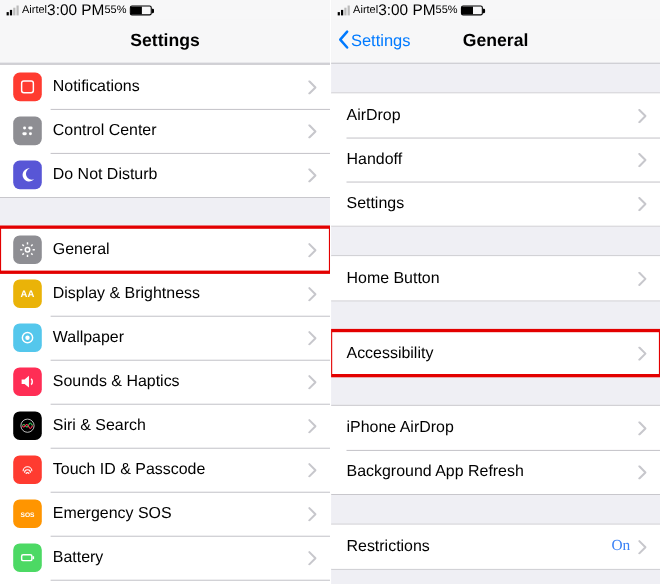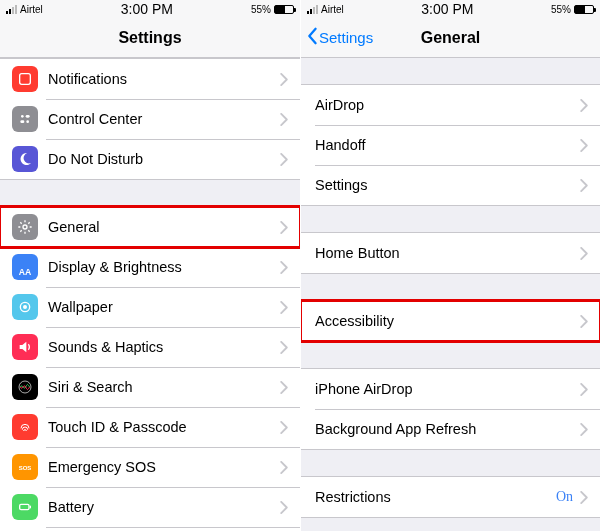--- a/index.html
+++ b/index.html
@@ -19,25 +19,23 @@
     overflow: hidden;
     position: relative;
   }
   .screen + .screen { border-left: 1px solid #fff; }
   
   .status-bar {
     height: 18px;
     background: #f7f7f8;
     display: flex;
     align-items: center;
-    justify-content: space-between;
     padding: 0 6px;
     font-size: 10px;
     color: #000;
-    gap: 40px;
   }
   .status-left, .status-right { display: flex; align-items: center; gap: 3px; }
   .status-center { font-weight: 400; font-size: 14px; }
   .sig-bars { display: flex; align-items: flex-end; gap: 1px; }
   .sig-bars span { width: 2px; background: #000; display: block; }
   .sig-bars span:nth-child(1){height:3px;}
   .sig-bars span:nth-child(2){height:5px;}
   .sig-bars span:nth-child(3){height:7px; background:#bbb;}
   .sig-bars span:nth-child(4){height:9px; background:#bbb;}
   .battery {
@@ -193,21 +191,21 @@
             </svg>
           </div>
           <div class="label">General</div>
           <div class="chev">
             <svg viewBox="0 0 8 14">
               <path d="M1 1 L7 7 L1 13" stroke="#c7c7cc" stroke-width="2" fill="none" stroke-linecap="round" stroke-linejoin="round"></path>
             </svg>
           </div>
         </div>
         <div class="row">
-          <div class="icon" style="background: #3b82f6; align-items: flex-end;">
+          <div class="icon" style="background: #eab308;">
             <svg viewBox="0 0 24 24">
               <text x="12" y="17" font-size="13" font-weight="bold" fill="#fff" text-anchor="middle">AA</text>
             </svg>
           </div>
           <div class="label">Display &amp; Brightness</div>
           <div class="chev">
             <svg viewBox="0 0 8 14">
               <path d="M1 1 L7 7 L1 13" stroke="#c7c7cc" stroke-width="2" fill="none" stroke-linecap="round" stroke-linejoin="round"></path>
             </svg>
           </div>

